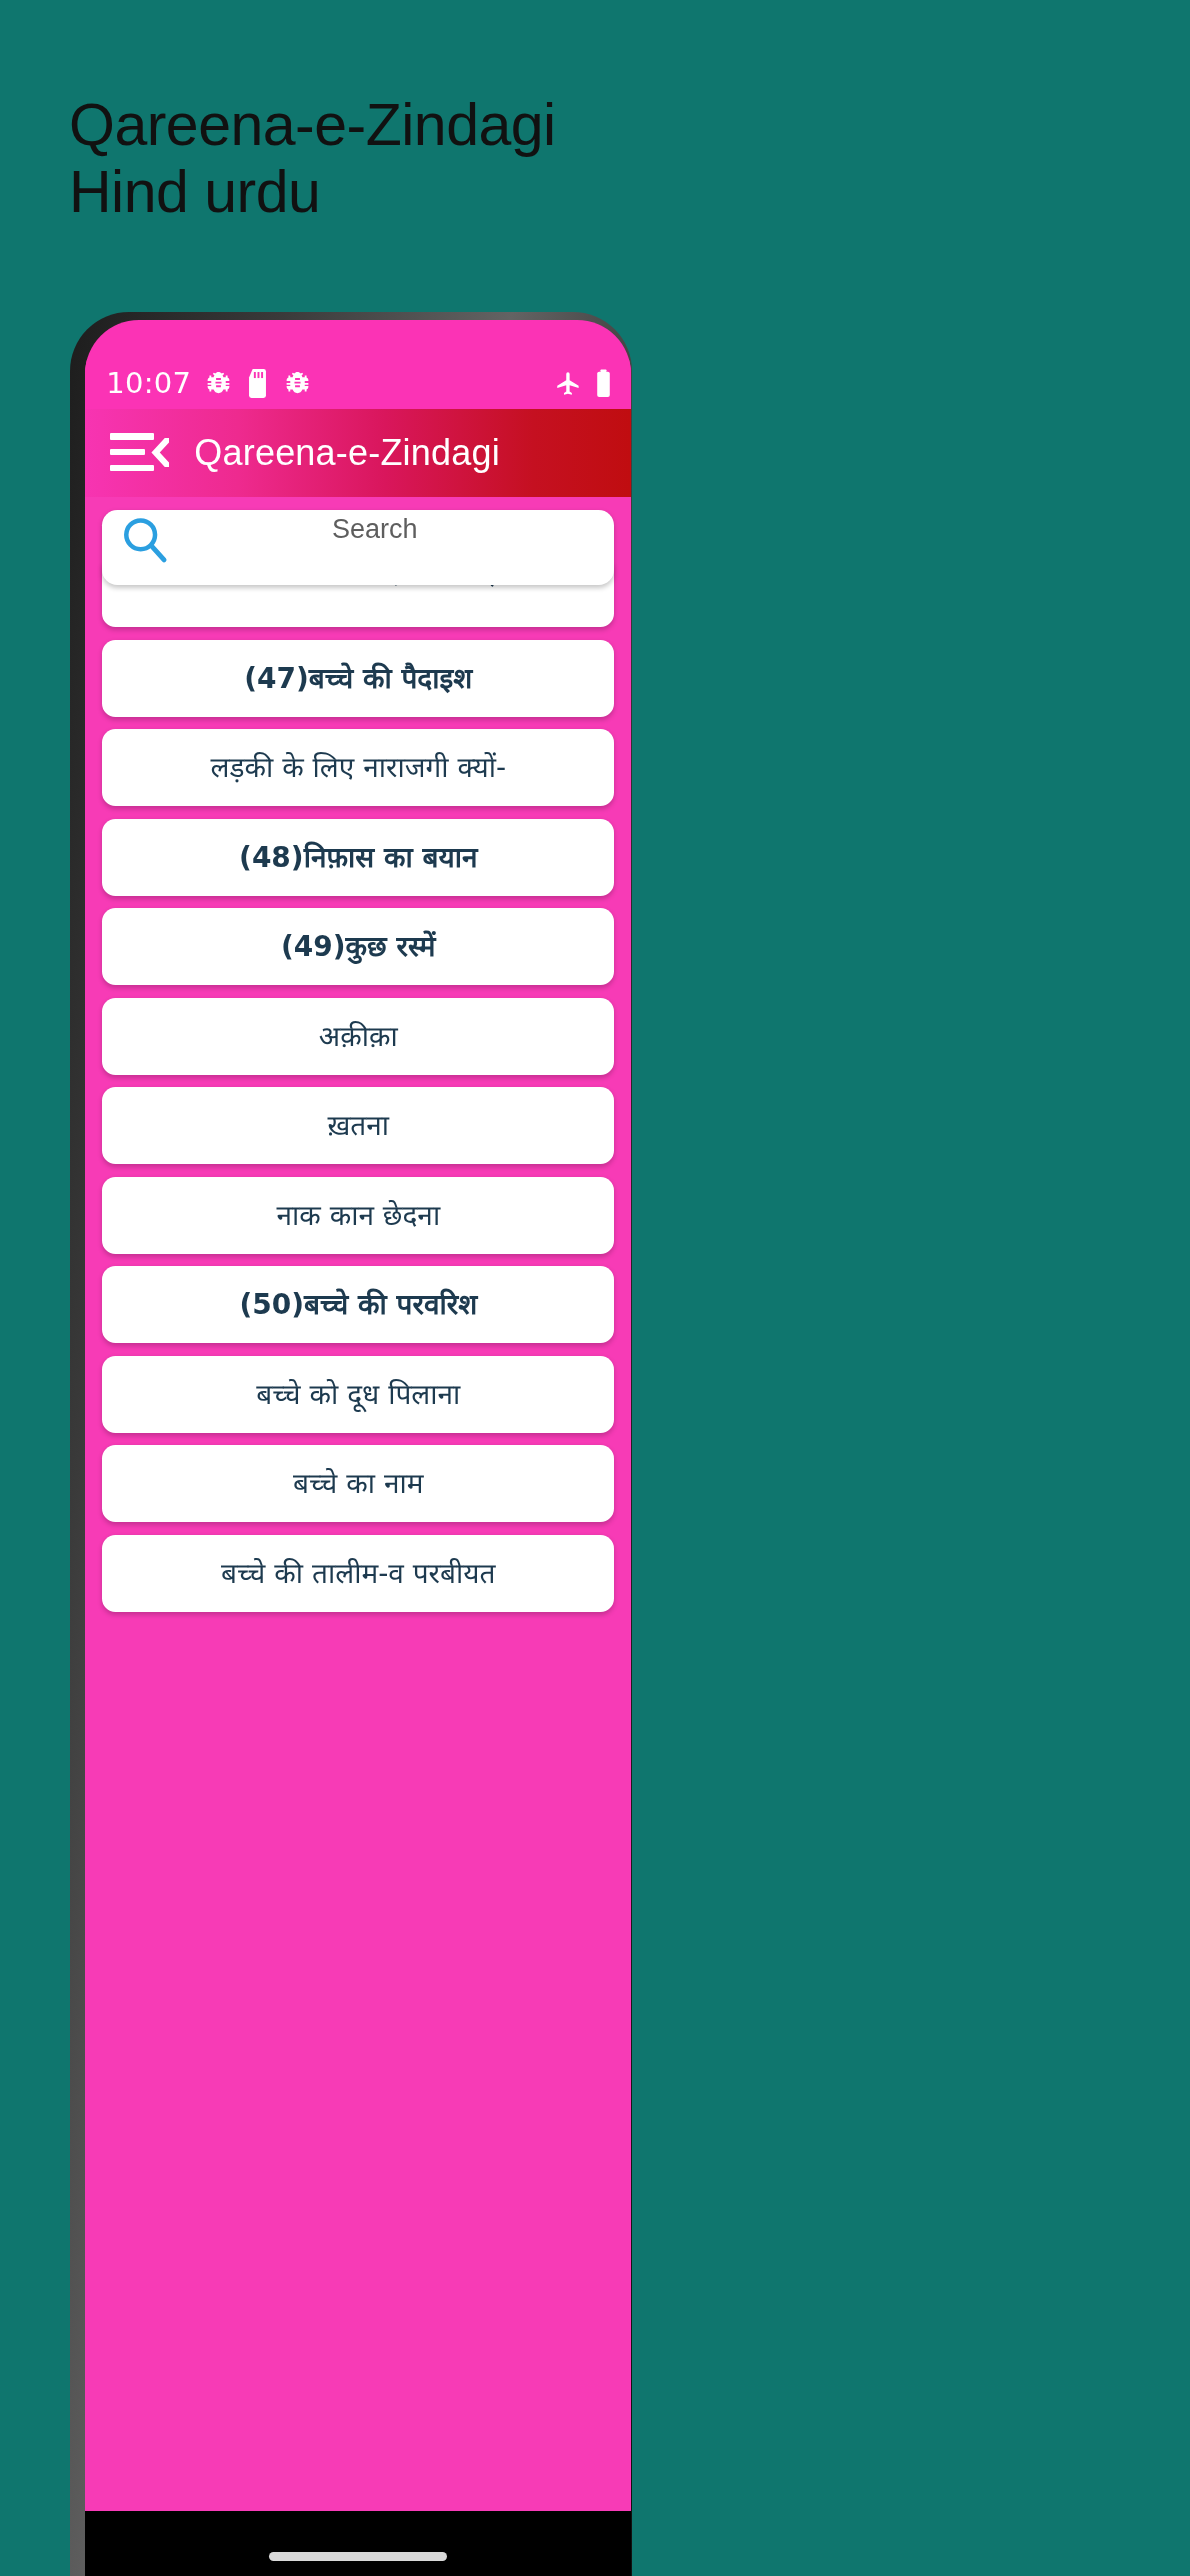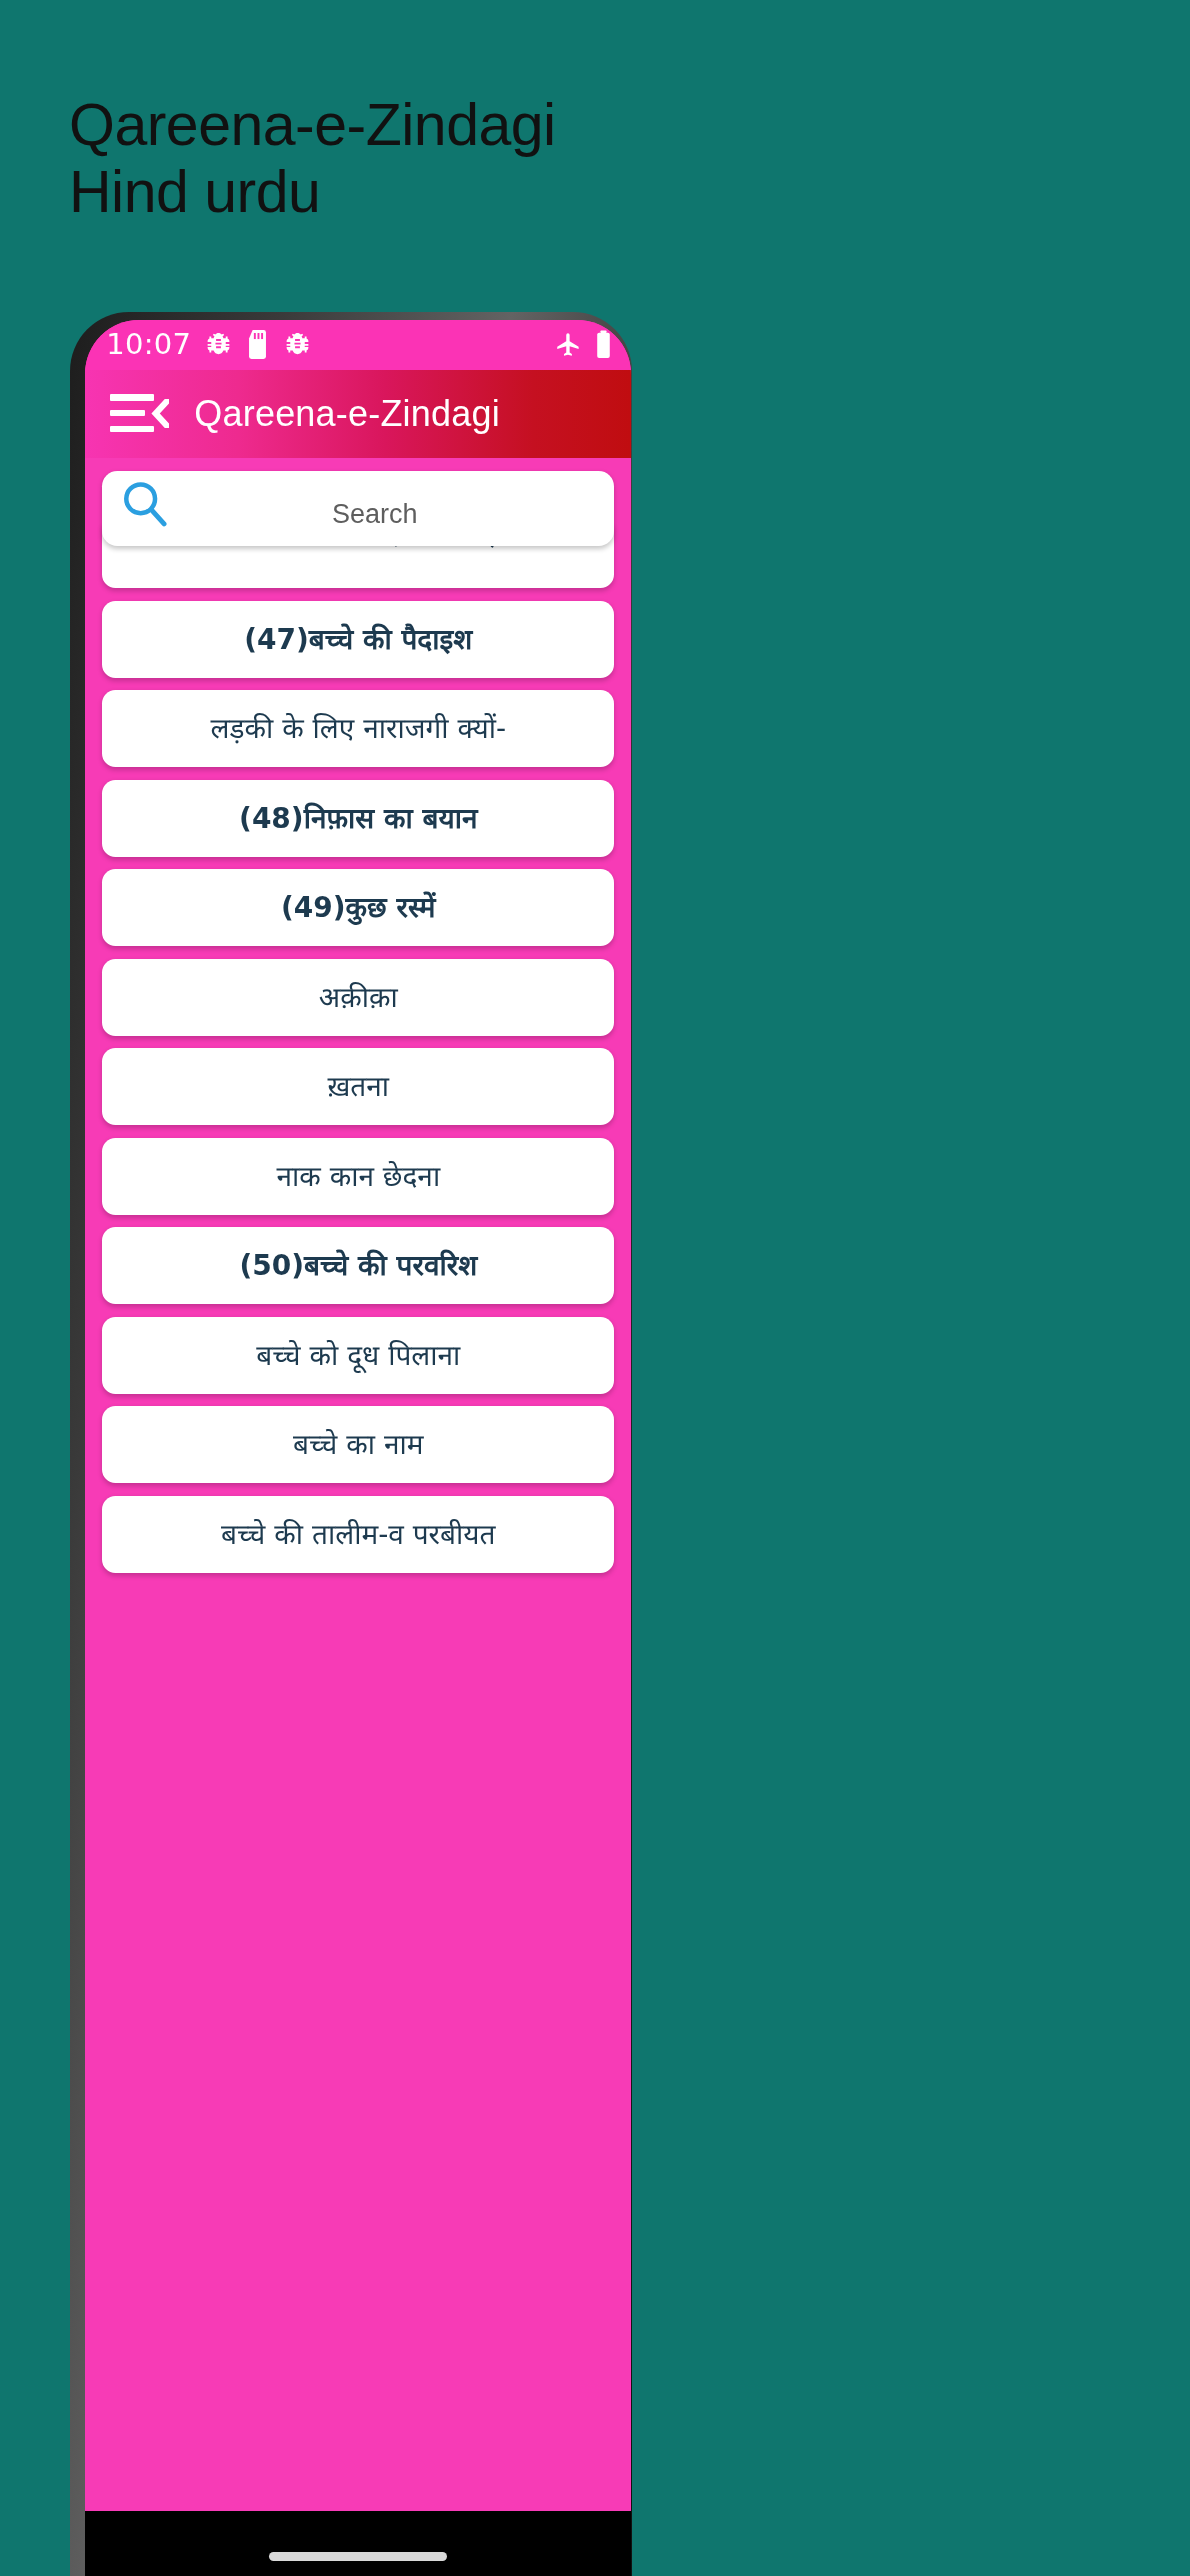--- a/index.html
+++ b/index.html
@@ -48,20 +48,21 @@
   }
 
   
   .statusbar{
     position:relative;
     height:50px;
     background:#fb33b5;
     display:flex;
     align-items:center;
     padding:0 19px 0 21px;
+    margin-top:39px;
   }
   .sb-left{ display:flex; align-items:center; gap:12.5px; }
   .sb-time{
     color:#ffffff;
     font-size:29px;
     font-weight:400;
     font-family:"DejaVu Sans","Liberation Sans",sans-serif;
     letter-spacing:0.3px;
     line-height:29px;
   }
@@ -110,22 +111,22 @@
     height:2118px;
     position:relative;
   }
 
   
   .search{
     height:75px;
     background:#ffffff;
     border-radius:15.3px;
     display:flex;
-    align-items:flex-end;
-    padding:16px 17px;
+    align-items:flex-start;
+    padding:4px 17px;
     box-shadow:0 2.9px 4.8px rgba(0,0,0,.22);
     position:relative;
     z-index:3;
   }
   .search-ico{ flex:0 0 auto; display:block; }
   .search-ph{
     flex:1 1 auto;
     text-align:center;
     color:#5e5e5e;
     font-size:27px;

